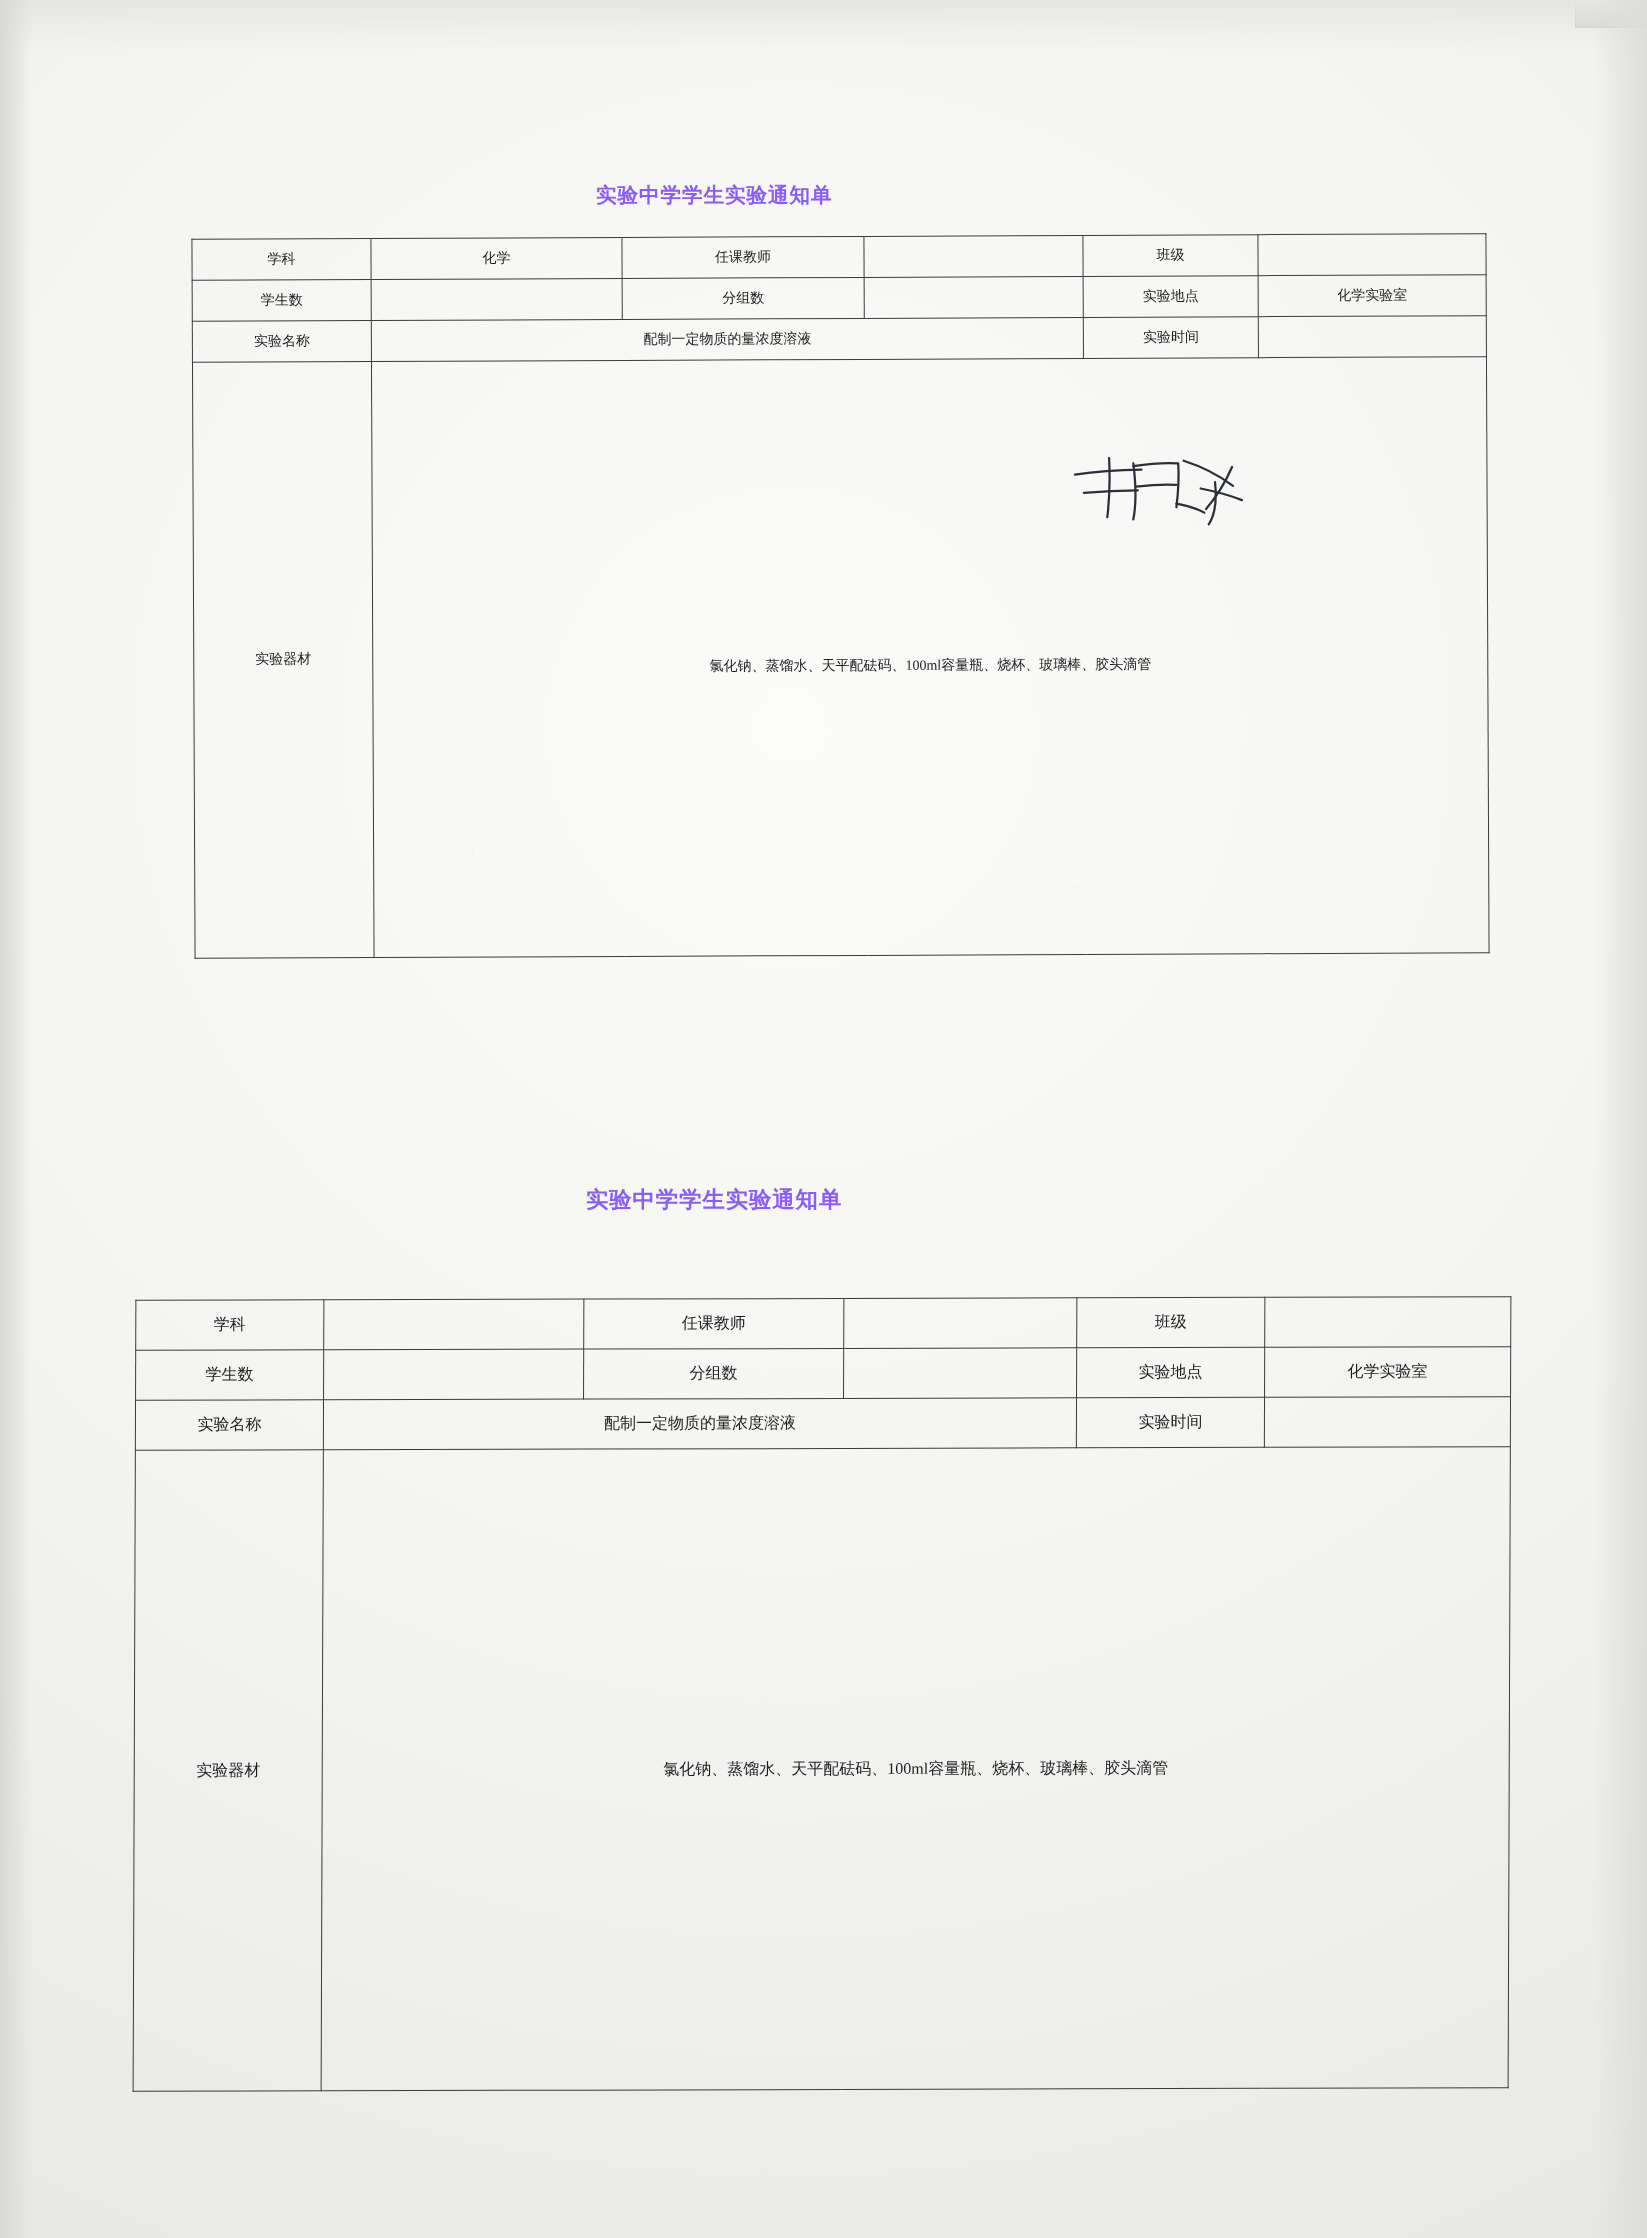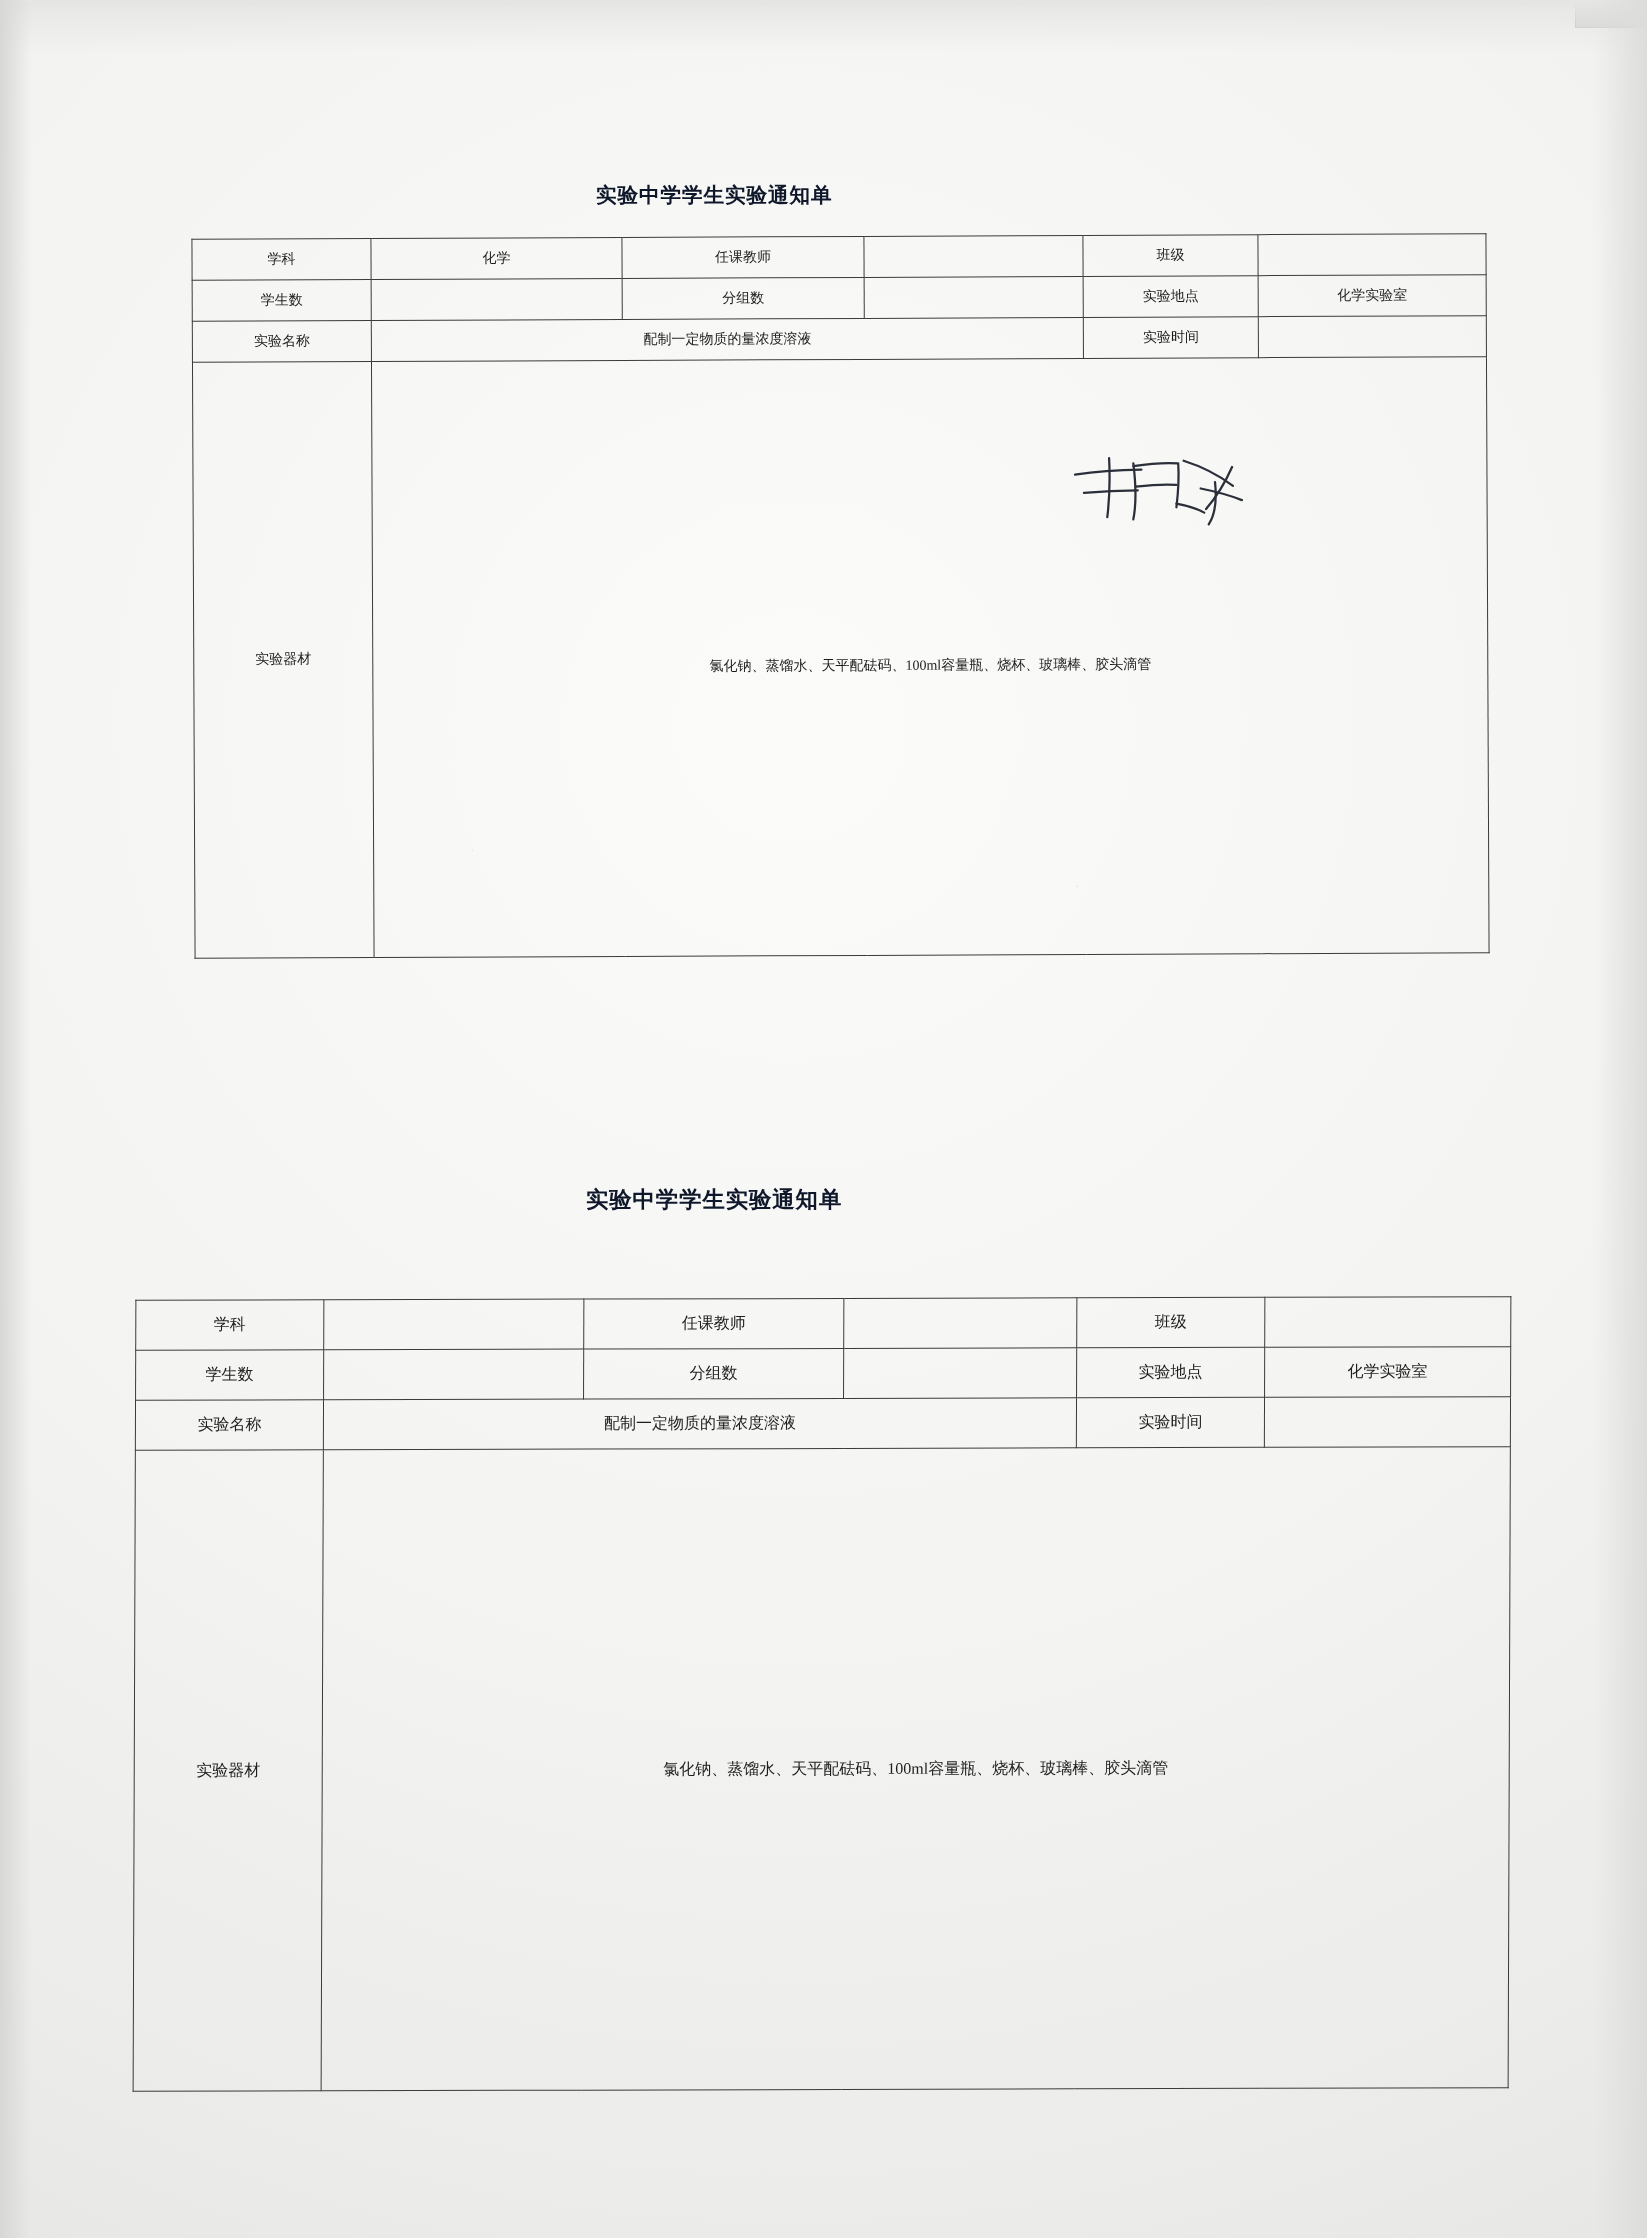--- a/index.html
+++ b/index.html
@@ -58,21 +58,21 @@
   }
 
   
   .form {
     position: absolute;
   }
   .form-title {
     font-weight: bold;
     font-size: 20.6px;
     letter-spacing: 0.9px;
-    color: #0f172a;
+    color: #8b5cf6;
     white-space: nowrap;
   }
   table.notice {
     border-collapse: collapse;
     table-layout: fixed;
     color: #1d1d1d;
   }
   table.notice td {
     border: 0.9px solid #3b3b3b;
     text-align: center;

